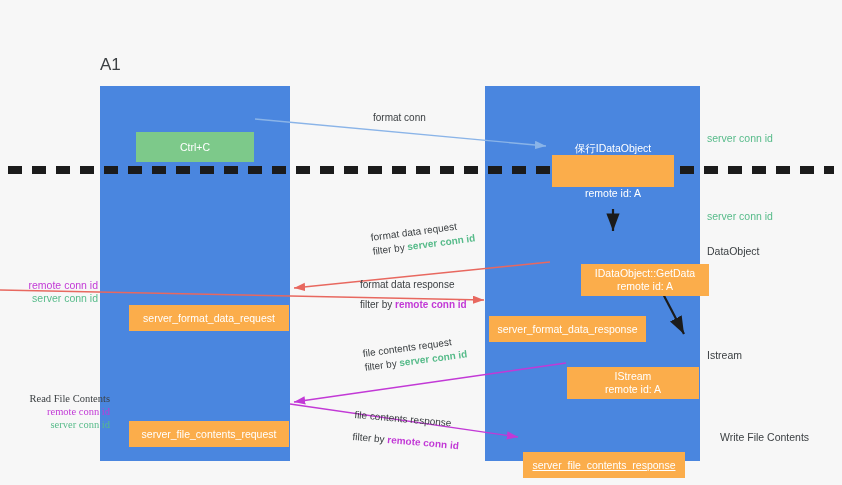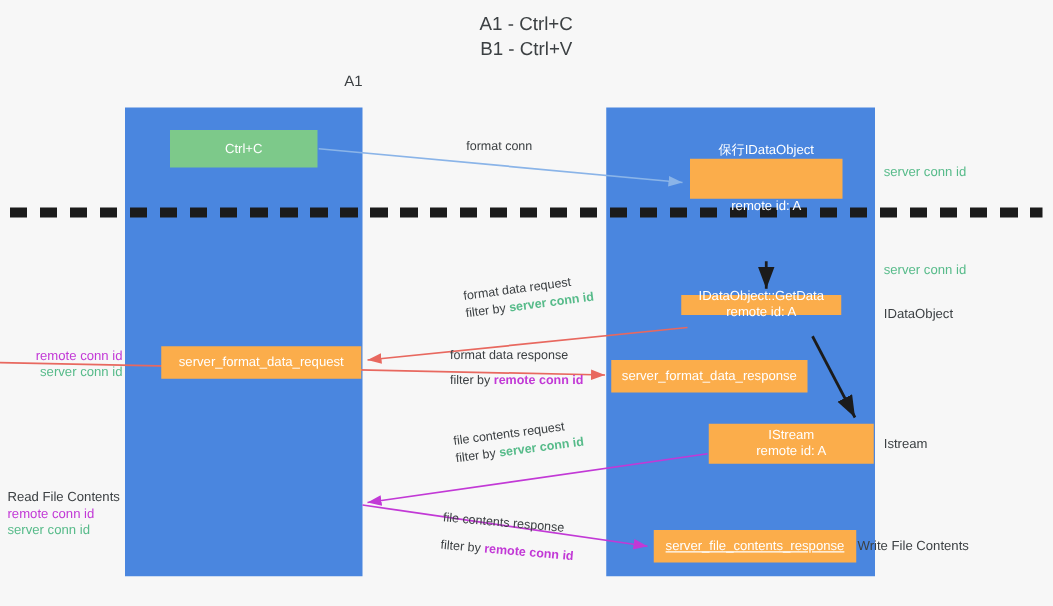--- a/index.html
+++ b/index.html
@@ -37,22 +37,22 @@
     width: 842px;
     text-align: center;
     font-size: 15px;
     color: #3c4043;
     line-height: 20px;
   }
   .title-line { display: block; }
 
   
   .col-header {
-    text-align: right;
-    font-size: 12px;
+    text-align: left;
+    font-size: 17px;
     color: #3c4043;
     line-height: 14px;
   }
   .col-header .big { display: block; }
   .col-header .sub { display: block; }
   #header-a1 { left: 100px; top: 58px; width: 190px; }
   #header-b1 { left: 485px; top: 58px; width: 215px; }
 
   
   .lane {
@@ -66,29 +66,30 @@
     box-sizing: border-box;
     display: flex;
     flex-direction: column;
     align-items: center;
     justify-content: center;
     color: #ffffff;
     font-size: 10.5px;
     line-height: 13px;
     text-align: center;
     padding: 2px 4px;
+    margin-top: 28px;
   }
   .node .l1, .node .l2 { display: block; white-space: nowrap; }
   .node.green { background: #7dc98a; }
   .node.orange { background: #fbad4b; }
 
   #node-ctrlc   { left: 136px; top: 104px; width: 118px; height: 30px; }
   #node-dataobj { left: 552px; top: 127px; width: 122px; height: 32px; gap: 32px; }
   #node-ctrlv   { left: 554px; top: 180px; width: 118px; height: 28px; }
-  #node-getdata { left: 545px; top: 236px; width: 128px; height: 16px; }
+  #node-getdata { left: 581px; top: 236px; width: 128px; height: 32px; }
   #node-sfdreq  { left: 129px; top: 277px; width: 160px; height: 26px; }
   #node-sfdresp { left: 489px; top: 288px; width: 157px; height: 26px; }
   #node-istream { left: 567px; top: 339px; width: 132px; height: 32px; }
   #node-sfcreq  { left: 129px; top: 393px; width: 160px; height: 26px; }
   #node-sfcresp { left: 523px; top: 424px; width: 162px; height: 26px; text-decoration: underline; }
 
   
   .side-label {
     font-size: 10.5px;
     line-height: 13px;
@@ -96,24 +97,24 @@
     white-space: nowrap;
   }
   .side-label .green-t { color: #57bb8a; }
   .side-label .magenta-t { color: #c239d6; }
   .side-label .row { display: block; }
 
   #lbl-server-1 { left: 707px; top: 132px; }
   #lbl-server-2 { left: 707px; top: 210px; }
   #lbl-dataobject { left: 707px; top: 245px; }
   #lbl-istream { left: 707px; top: 349px; }
-  #lbl-writefile { left: 686px; top: 431px; }
+  #lbl-writefile { left: 720px; top: 431px; }
 
   #lbl-left-1 { left: 6px; top: 279px; text-align: right; width: 92px; }
-  #lbl-left-2 { left: 6px; top: 392px; text-align: left; width: 104px; }
+  #lbl-left-2 { left: 6px; top: 392px; text-align: right; width: 104px; font-family: Liberation Serif, serif; }
   #lbl-left-2 .hdr { display: block; color: #3c4043; }
 
   
   .edge-label {
     font-size: 10px;
     line-height: 14px;
     color: #3c4043;
     white-space: nowrap;
   }
   .edge-label .r { display: block; }
@@ -149,24 +150,20 @@
       #1b1b1b 0px, #1b1b1b 14px,
       rgba(0,0,0,0) 14px, rgba(0,0,0,0) 24px
     );
   }
 </style>
 </head>
 <body>
 
 <div id="stage">
 
-  <div class="abs title-block">
-    <span class="title-line">A1 - Ctrl+C</span>
-    <span class="title-line">B1 - Ctrl+V</span>
-  </div>
 
   <div class="abs col-header" id="header-a1">
     <span class="big">A1</span>
   </div>
 
   <div class="abs lane" id="lane-a1"></div>
   <div class="abs lane" id="lane-b1"></div>
 
   <svg id="svg-layer" viewBox="0 0 842 485">
     <defs>
@@ -222,20 +219,23 @@
 
   <div class="abs node orange" id="node-sfdresp">
     <span class="l1">server_format_data_response</span>
   </div>
 
   <div class="abs node orange" id="node-istream">
     <span class="l1">IStream</span>
     <span class="l2">remote id: A</span>
   </div>
 
+  <div class="abs node orange" id="node-sfcreq">
+    <span class="l1">server_file_contents_request</span>
+  </div>
 
   <div class="abs node orange" id="node-sfcresp">
     <span class="l1">server_file_contents_response</span>
   </div>
 
   <div class="abs edge-label" id="elbl-formatlist">
     <span class="r">format conn</span>
   </div>
 
   <div class="abs edge-label" id="elbl-fdreq">
@@ -266,21 +266,21 @@
     </span>
   </div>
 
   <div class="abs side-label" id="lbl-server-1">
     <span class="row green-t">server conn id</span>
   </div>
   <div class="abs side-label" id="lbl-server-2">
     <span class="row green-t">server conn id</span>
   </div>
   <div class="abs side-label" id="lbl-dataobject">
-    <span class="row">IDataObject</span>
+    <span class="row">DataObject</span>
   </div>
   <div class="abs side-label" id="lbl-istream">
     <span class="row">Istream</span>
   </div>
   <div class="abs side-label" id="lbl-writefile">
     <span class="row">Write File Contents</span>
   </div>
 
   <div class="abs side-label" id="lbl-left-1">
     <span class="row magenta-t">remote conn id</span>

